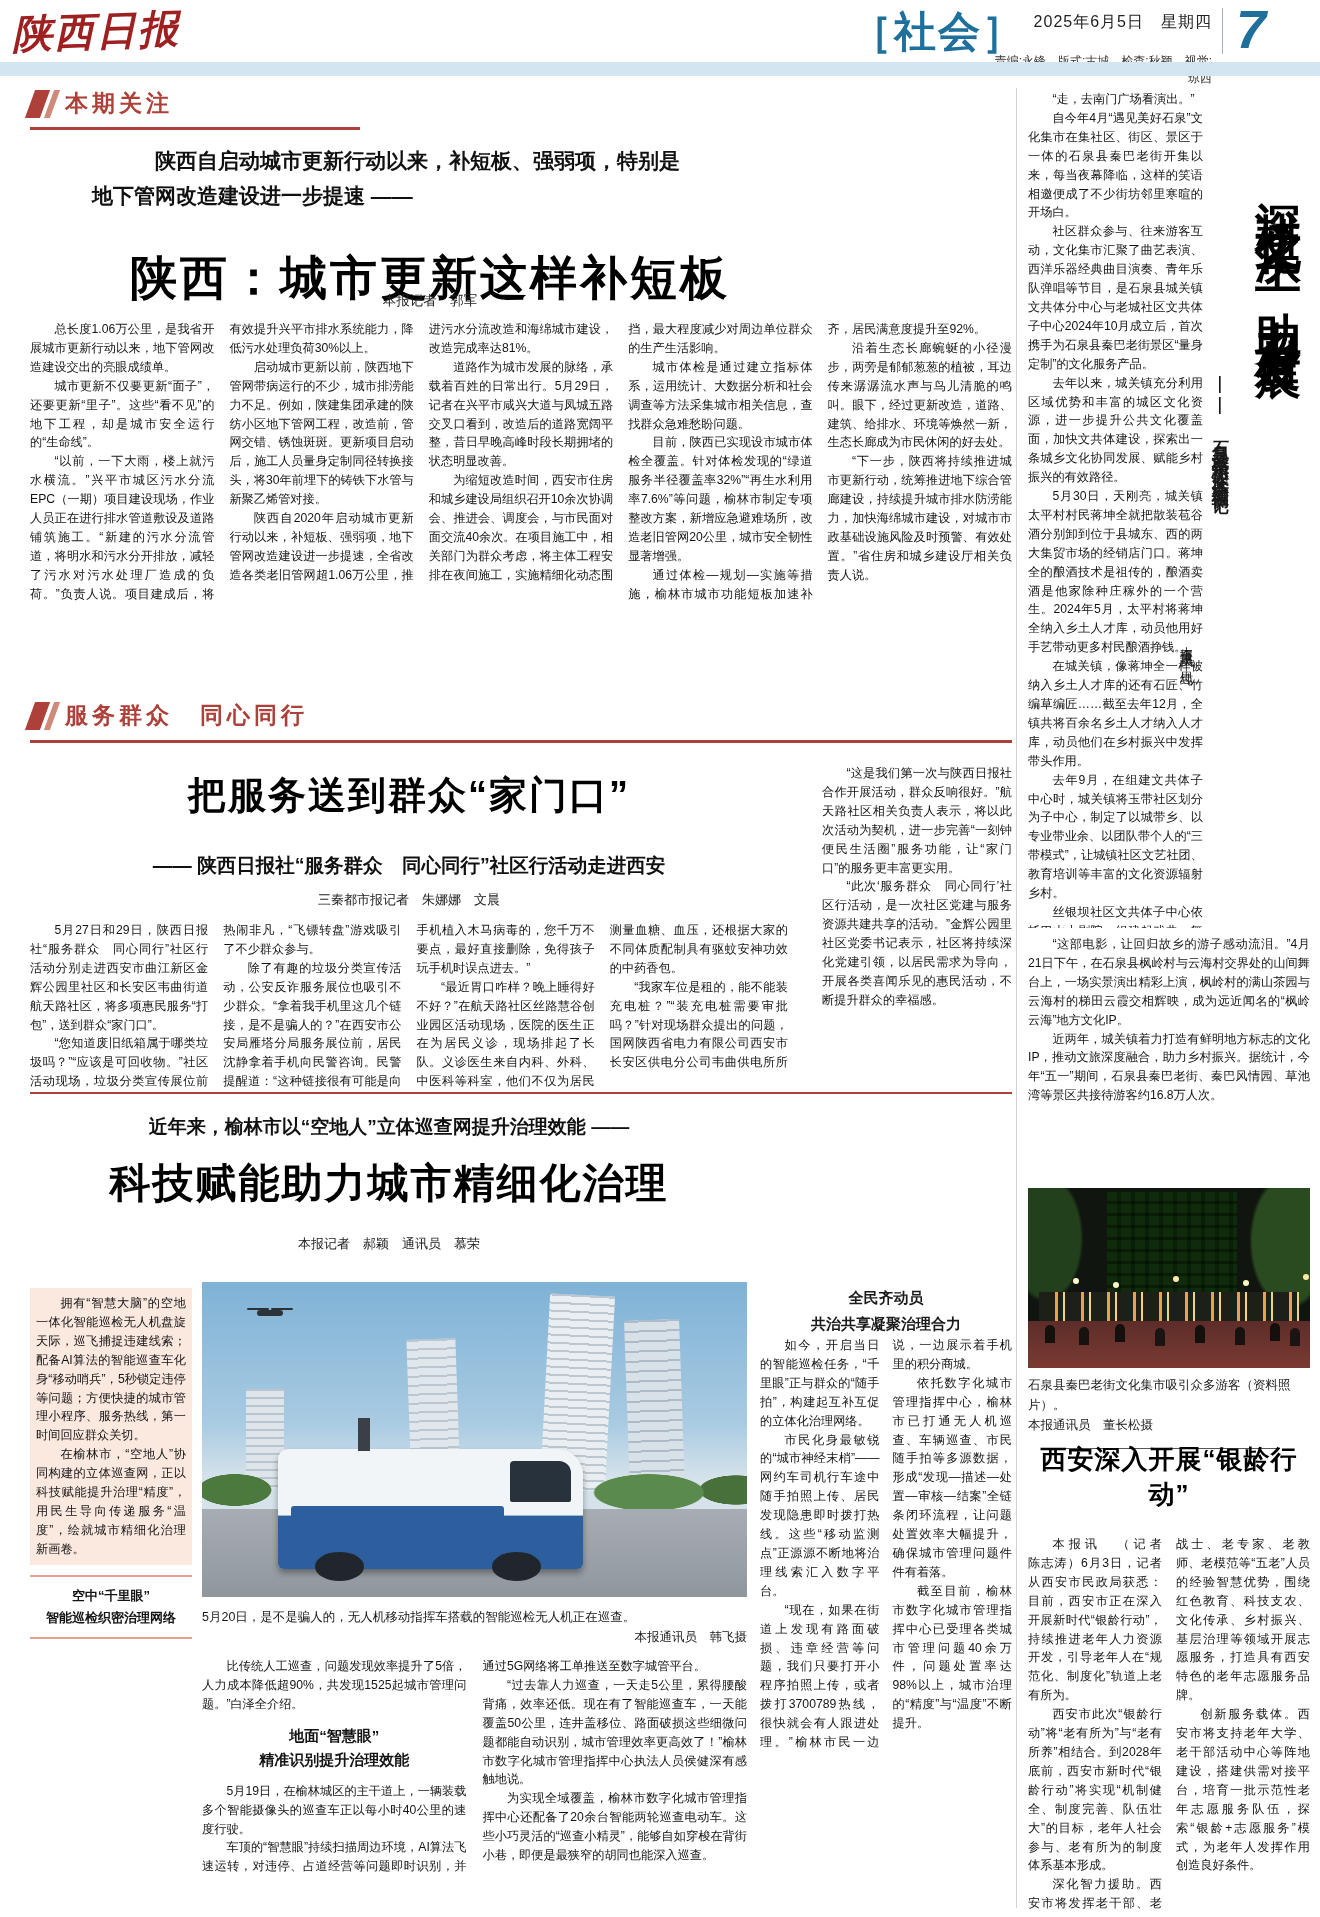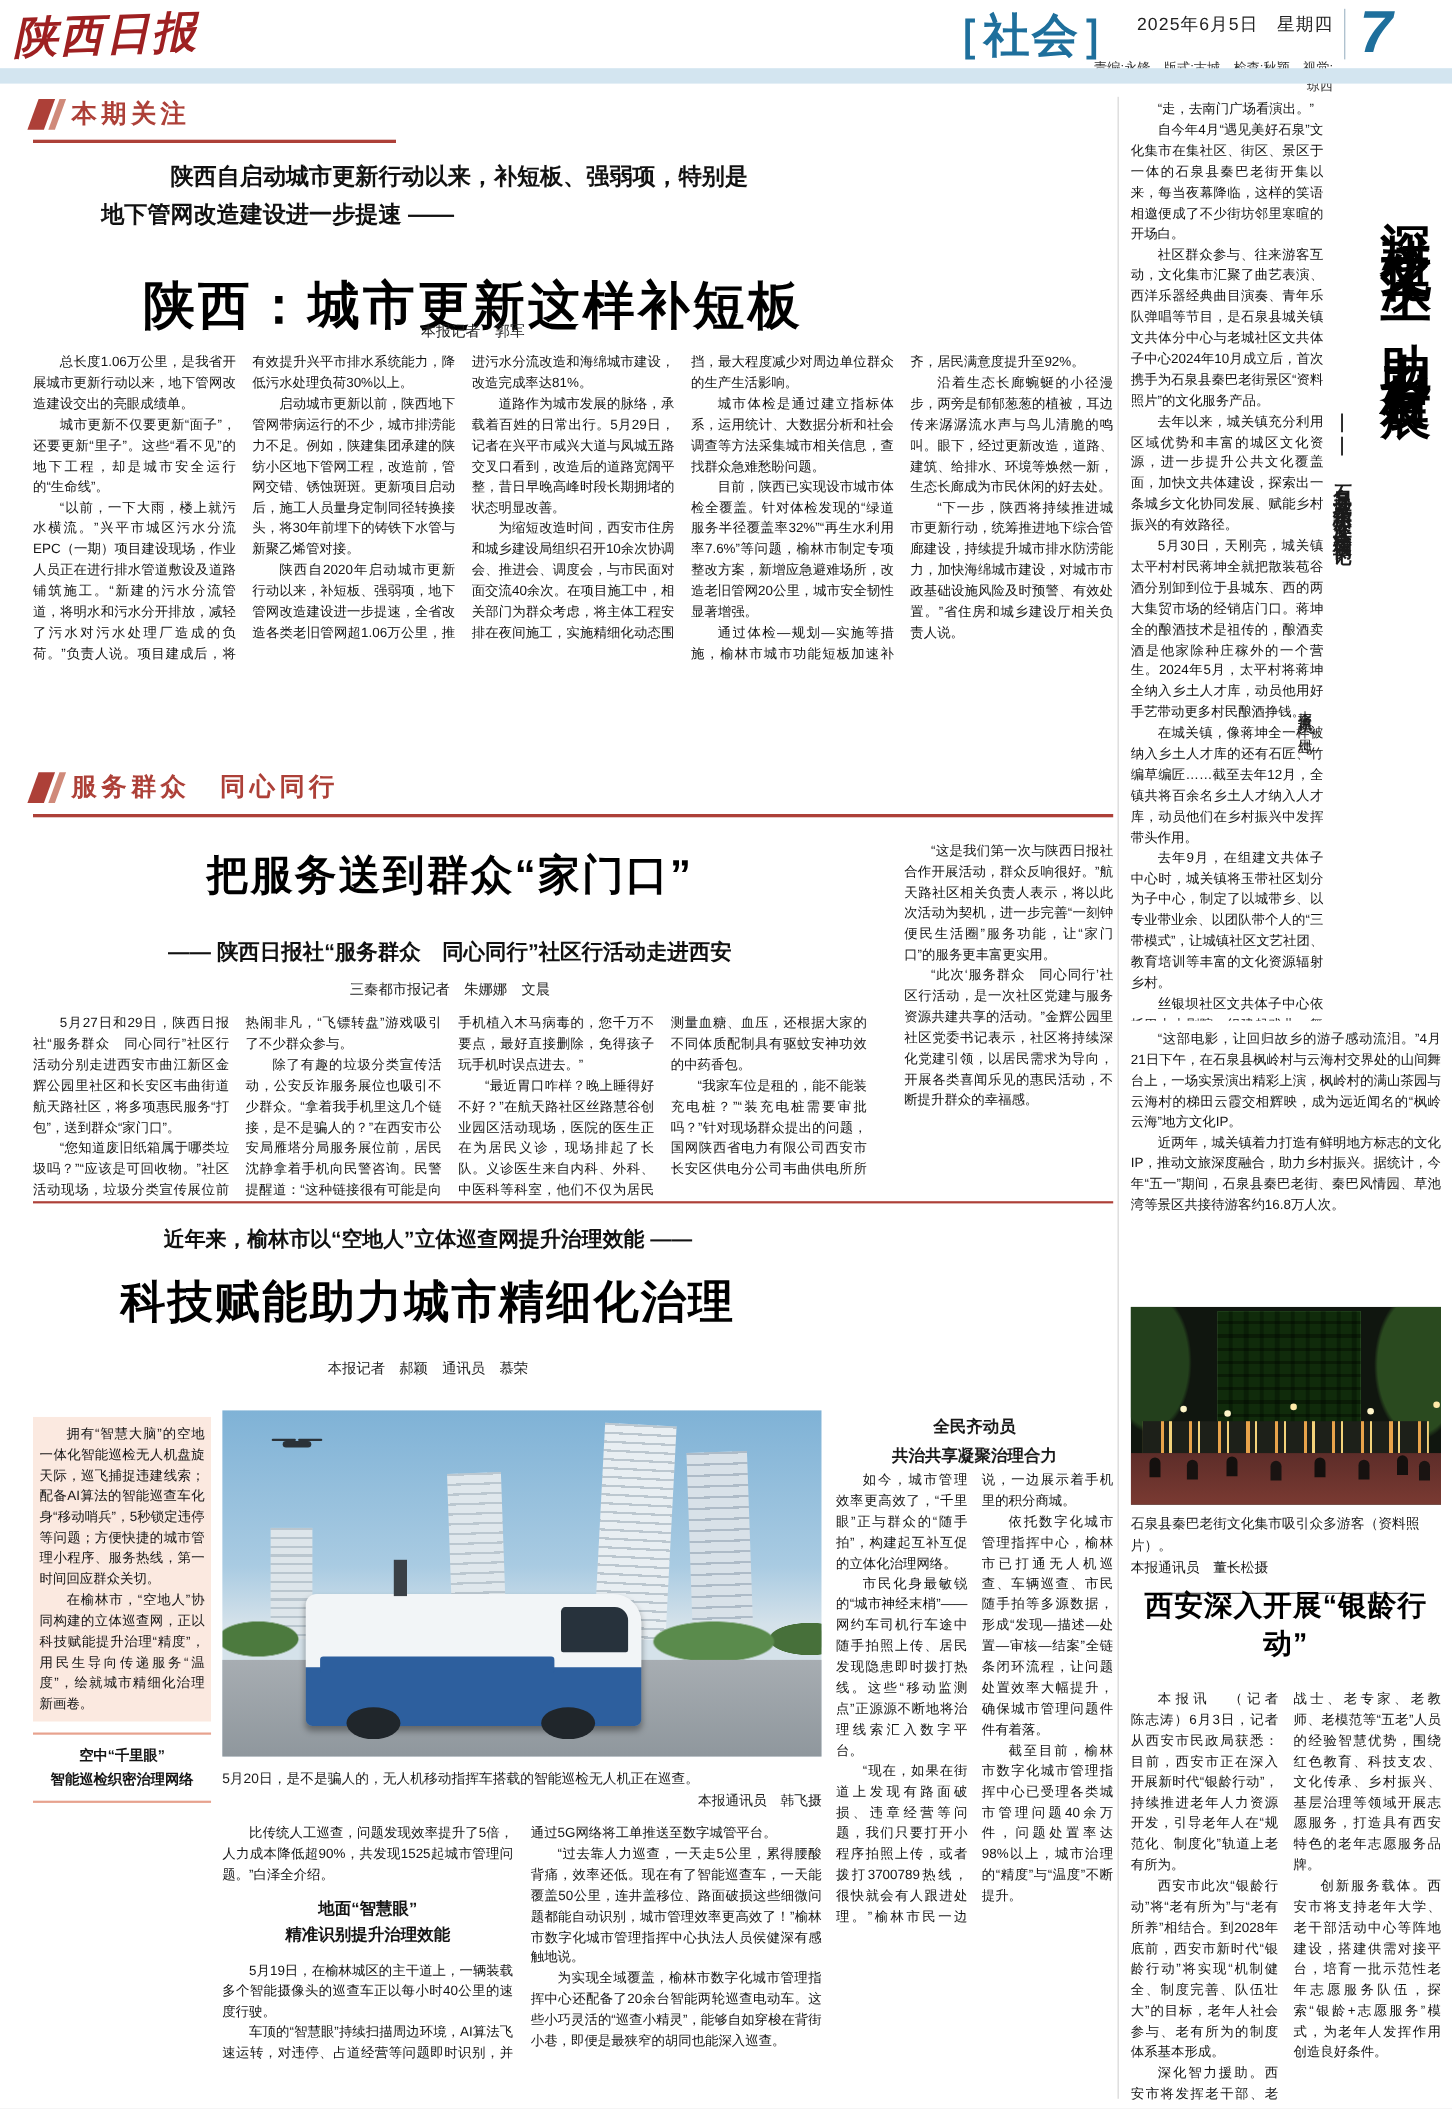--- a/index.html
+++ b/index.html
@@ -252,34 +252,34 @@
           <p class="para">为实现全域覆盖，榆林市数字化城市管理指挥中心还配备了20余台智能两轮巡查电动车。这些小巧灵活的“巡查小精灵”，能够自如穿梭在背街小巷，即便是最狭窄的胡同也能深入巡查。</p>
         </div>
     </div>
 
     <div class="a3-right">
       <div class="sub3">
         <div>全民齐动员</div>
         <div>共治共享凝聚治理合力</div>
       </div>
       <div class="a3-rightcols bodytext">
-          <p class="para">如今，城市管理效率更高效了，“千里眼”正与群众的“随手拍”，构建起互补互促的立体化治理网络。</p>
+          <p class="para">如今，开启当日的智能巡检任务，“千里眼”正与群众的“随手拍”，构建起互补互促的立体化治理网络。</p>
           <p class="para">市民化身最敏锐的“城市神经末梢”——网约车司机行车途中随手拍照上传、居民发现隐患即时拨打热线。这些“移动监测点”正源源不断地将治理线索汇入数字平台。</p>
           <p class="para">“现在，如果在街道上发现有路面破损、违章经营等问题，我们只要打开小程序拍照上传，或者拨打3700789热线，很快就会有人跟进处理。”榆林市民一边说，一边展示着手机里的积分商城。</p>
           <p class="para">依托数字化城市管理指挥中心，榆林市已打通无人机巡查、车辆巡查、市民随手拍等多源数据，形成“发现—描述—处置—审核—结案”全链条闭环流程，让问题处置效率大幅提升，确保城市管理问题件件有着落。</p>
           <p class="para">截至目前，榆林市数字化城市管理指挥中心已受理各类城市管理问题40余万件，问题处置率达98%以上，城市治理的“精度”与“温度”不断提升。</p>
         </div>
     </div>
   </article>
 
   <aside id="rart">
     <div class="r-col1 bodytext">
         <p class="para">“走，去南门广场看演出。”</p>
         <p class="para">自今年4月“遇见美好石泉”文化集市在集社区、街区、景区于一体的石泉县秦巴老街开集以来，每当夜幕降临，这样的笑语相邀便成了不少街坊邻里寒暄的开场白。</p>
-        <p class="para">社区群众参与、往来游客互动，文化集市汇聚了曲艺表演、西洋乐器经典曲目演奏、青年乐队弹唱等节目，是石泉县城关镇文共体分中心与老城社区文共体子中心2024年10月成立后，首次携手为石泉县秦巴老街景区“资料照片”的文化服务产品。</p>
+        <p class="para">社区群众参与、往来游客互动，文化集市汇聚了曲艺表演、西洋乐器经典曲目演奏、青年乐队弹唱等节目，是石泉县城关镇文共体分中心与老城社区文共体子中心2024年10月成立后，首次携手为石泉县秦巴老街景区“量身定制”的文化服务产品。</p>
         <p class="para">去年以来，城关镇充分利用区域优势和丰富的城区文化资源，进一步提升公共文化覆盖面，加快文共体建设，探索出一条城乡文化协同发展、赋能乡村振兴的有效路径。</p>
         <p class="para">5月30日，天刚亮，城关镇太平村村民蒋坤全就把散装苞谷酒分别卸到位于县城东、西的两大集贸市场的经销店门口。蒋坤全的酿酒技术是祖传的，酿酒卖酒是他家除种庄稼外的一个营生。2024年5月，太平村将蒋坤全纳入乡土人才库，动员他用好手艺带动更多村民酿酒挣钱。</p>
         <p class="para">在城关镇，像蒋坤全一样被纳入乡土人才库的还有石匠、竹编草编匠……截至去年12月，全镇共将百余名乡土人才纳入人才库，动员他们在乡村振兴中发挥带头作用。</p>
         <p class="para">去年9月，在组建文共体子中心时，城关镇将玉带社区划分为子中心，制定了以城带乡、以专业带业余、以团队带个人的“三带模式”，让城镇社区文艺社团、教育培训等丰富的文化资源辐射乡村。</p>
         <p class="para">丝银坝社区文共体子中心依托巴山大剧院，组建起戏曲、舞蹈等多支文艺队伍，常态化开展公益演出、送戏下乡活动，深受群众欢迎。</p>
       </div>
 
     <div class="vblock">
       <h2 class="vtitle">深耕文化沃土　助力乡村发展</h2>
       <div class="vsub">—— 石泉县城关镇加快文共体建设侧记</div>

